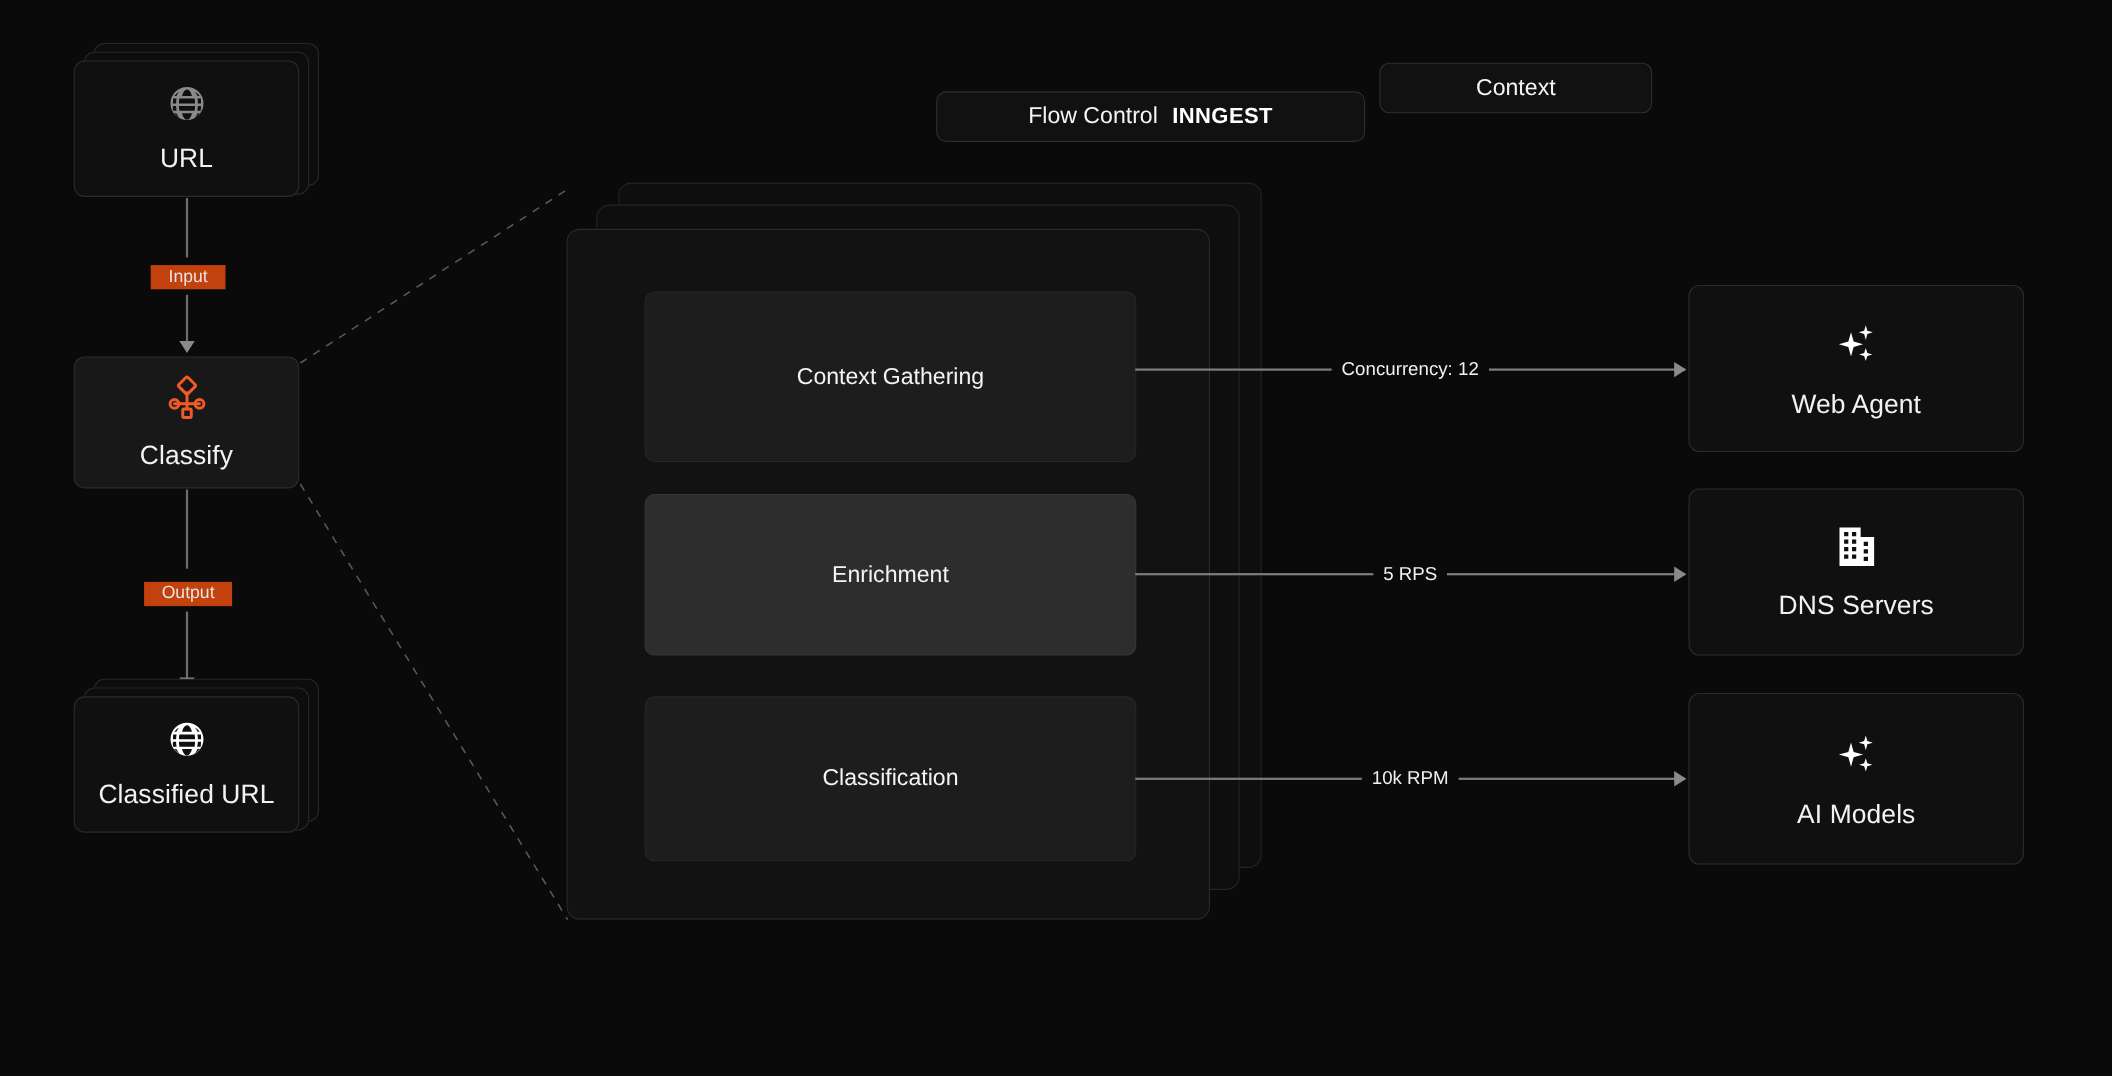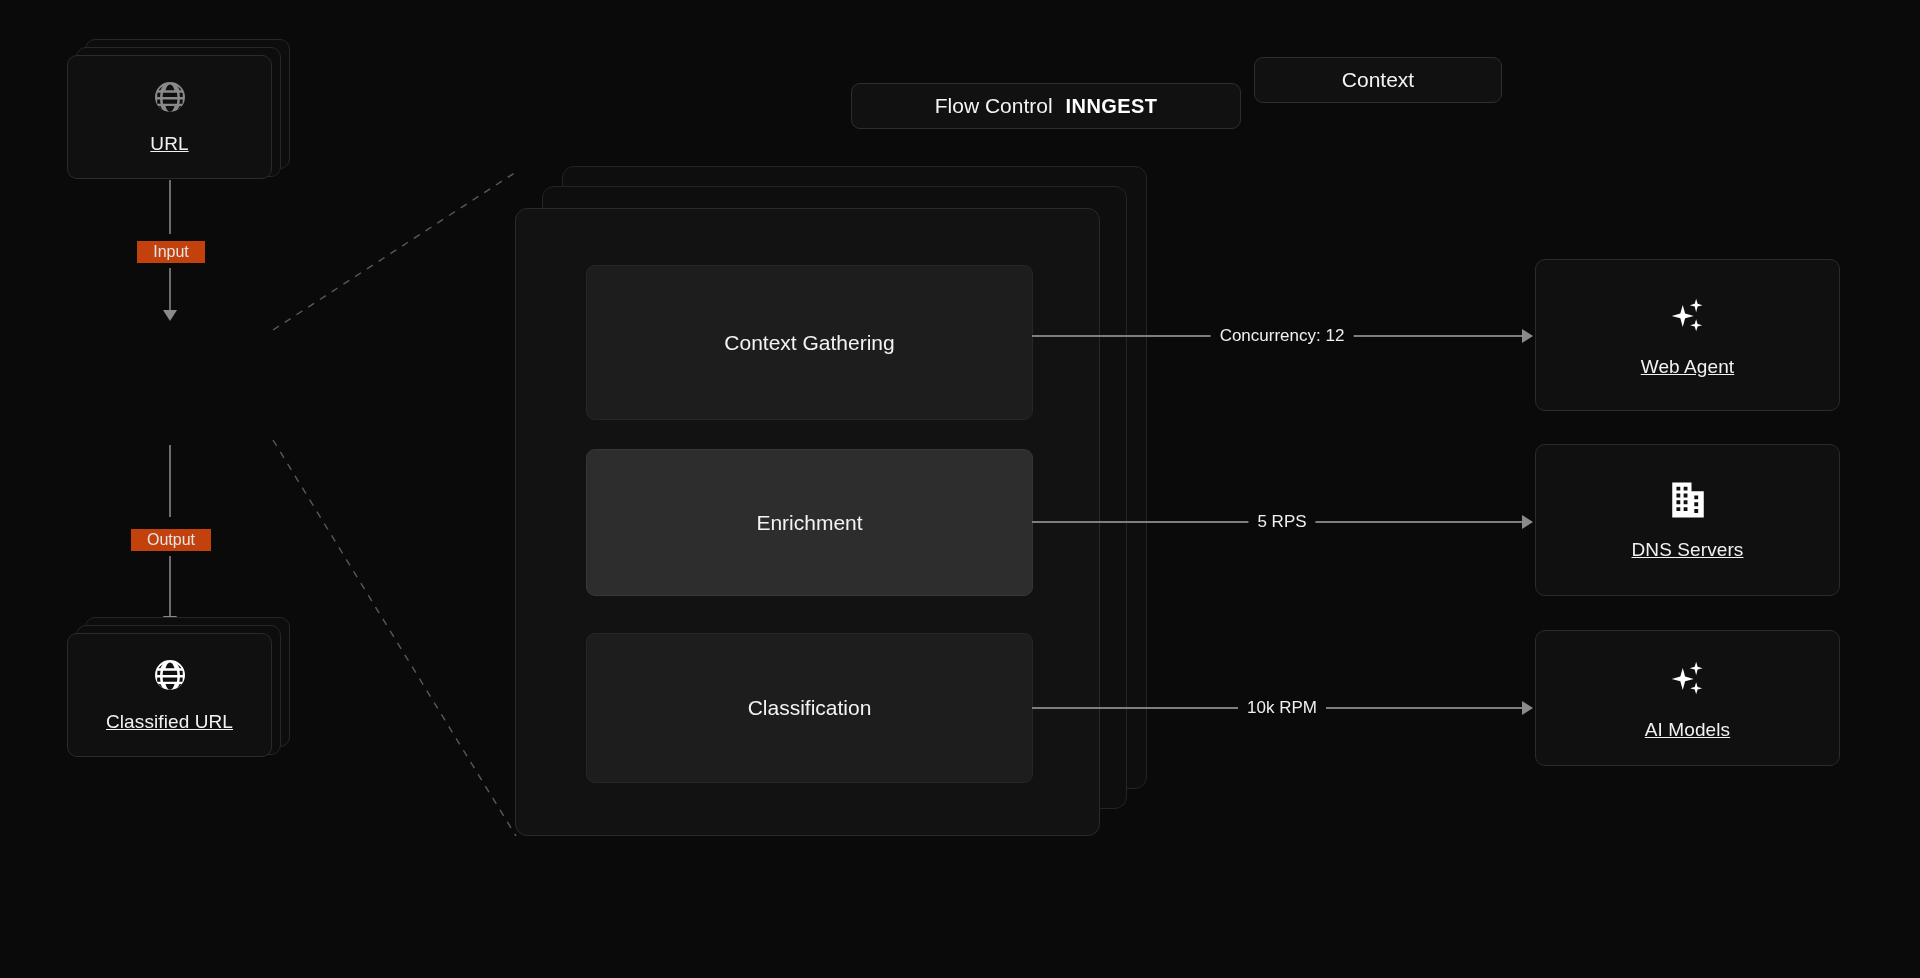--- a/index.html
+++ b/index.html
@@ -32,24 +32,23 @@
     background: #101010;
     display: flex;
     flex-direction: column;
     align-items: center;
     justify-content: center;
     gap: 14px;
   }
 
   .node-label {
     color: #f2f2f2;
-    font-size: 19px;
+    font-size: 24px;
     letter-spacing: .1px;
     white-space: nowrap;
-    text-decoration: underline;
   }
 
   .stack-shadow {
     position: absolute;
     border: 1px solid #272727;
     border-radius: 10px;
     background: #0d0d0d;
   }
 
   
@@ -179,20 +178,34 @@
       </svg>
     </span>
     <span class="node-label">URL</span>
   </div>
 
   <div class="vline" style="left:169px; top:180px; height:54px;"></div>
   <div class="edge-label" style="left:137px; top:241px; width:68px;">Input</div>
   <div class="vline" style="left:169px; top:268px; height:44px;"></div>
   <div class="arrow-down" style="left:163px; top:310px;"></div>
 
+  <div class="node dotted" style="left:67px; top:324px; width:205px; height:120px; background:#181818; border-color:#2b2b2b;">
+    <span class="icon">
+      <svg width="42" height="42" viewBox="0 0 48 48" fill="none" stroke="#f05a28" stroke-width="3.1" stroke-linecap="round" stroke-linejoin="round">
+        <rect x="17.3" y="5.3" width="13.4" height="13.4" rx="1.6" transform="rotate(45 24 12)"></rect>
+        <circle cx="11" cy="31" r="4.6"></circle>
+        <circle cx="37" cy="31" r="4.6"></circle>
+        <rect x="19.6" y="36.4" width="8.8" height="8.8" rx="1.2"></rect>
+        <path d="M24 19.6V31"></path>
+        <path d="M11 31h26"></path>
+        <path d="M24 31v5.4"></path>
+      </svg>
+    </span>
+    <span class="node-label">Classify</span>
+  </div>
 
   <div class="vline" style="left:169px; top:445px; height:72px;"></div>
   <div class="edge-label" style="left:131px; top:529px; width:80px;">Output</div>
   <div class="vline" style="left:169px; top:556px; height:62px;"></div>
   <div class="arrow-down" style="left:163px; top:616px;"></div>
 
   <div class="stack-shadow" style="left:85px; top:617px; width:205px; height:130px;"></div>
   <div class="stack-shadow" style="left:76px; top:625px; width:205px; height:130px;"></div>
   <div class="node" style="left:67px; top:633px; width:205px; height:124px;">
     <span class="icon">
@@ -251,21 +264,21 @@
     <span class="icon">
       <svg width="46" height="46" viewBox="0 0 48 48" fill="#ffffff">
         <path d="M18.5 13.5 21 22.5l9 2.5-9 2.5-2.5 9-2.5-9L7 25l9-2.5z"></path>
         <path d="M32.5 7 34 12.2l5.2 1.5-5.2 1.5L32.5 21 31 15.2 25.8 13.7 31 12.2z"></path>
         <path d="M32.5 28.5 34 33.3l4.8 1.4-4.8 1.4L32.5 41 31 36.1l-4.8-1.4 4.8-1.4z"></path>
       </svg>
     </span>
     <span class="node-label">Web Agent</span>
   </div>
 
-  <div class="node dotted" style="left:1535px; top:630px; width:305px; height:136px;">
+  <div class="node dotted" style="left:1535px; top:630px; width:305px; height:156px;">
     <span class="icon">
       <svg width="46" height="46" viewBox="0 0 48 48" fill="#ffffff">
         <path d="M18.5 13.5 21 22.5l9 2.5-9 2.5-2.5 9-2.5-9L7 25l9-2.5z"></path>
         <path d="M32.5 7 34 12.2l5.2 1.5-5.2 1.5L32.5 21 31 15.2 25.8 13.7 31 12.2z"></path>
         <path d="M32.5 28.5 34 33.3l4.8 1.4-4.8 1.4L32.5 41 31 36.1l-4.8-1.4 4.8-1.4z"></path>
       </svg>
     </span>
     <span class="node-label">AI Models</span>
   </div>
 

